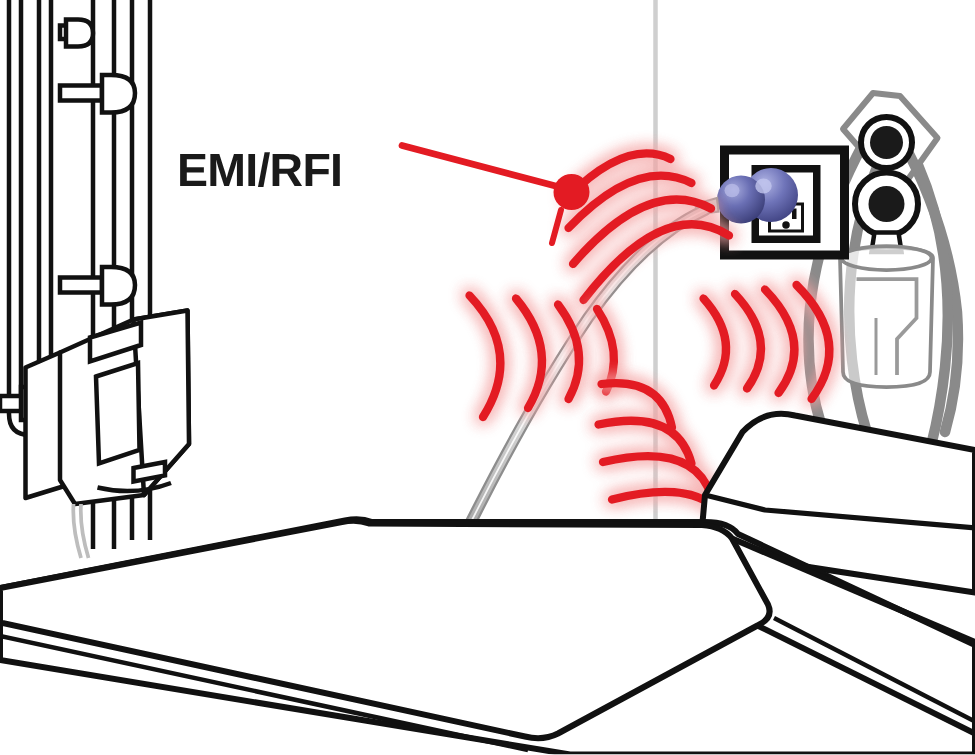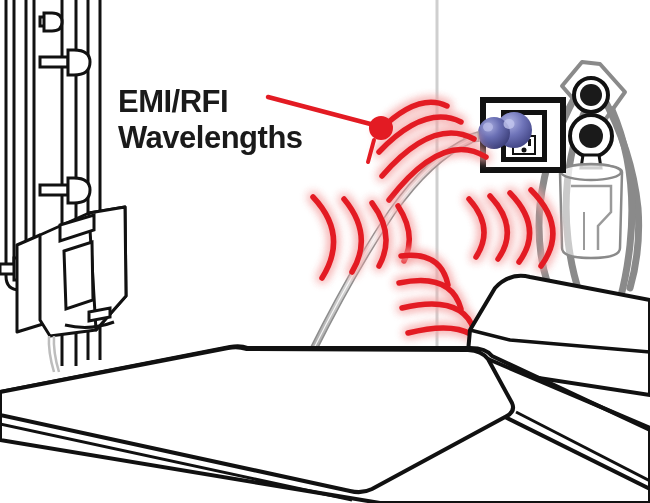--- a/index.html
+++ b/index.html
@@ -6,29 +6,30 @@
   body{font-family:"Liberation Sans",sans-serif;}
   #scene{
     position:relative;
     width:650px;height:503px;
     background:#ffffff;
     overflow:hidden;
   }
   #scene svg{position:absolute;top:0;left:0;width:650px;height:503px;}
   .label-block{
     position:absolute;
-    left:118px; top:84px;
+    left:118px; top:96px;
     font-family:"Liberation Sans",sans-serif;
     font-weight:bold;
     font-size:31px;
     line-height:36px;
     color:#1a1a1a;
     letter-spacing:-0.5px;
     white-space:nowrap;
     user-select:none;
+    text-align:center;
   }
   .label-line{display:block;}
 </style>
 </head>
 <body>
 
 <div id="scene">
 
   <svg viewBox="0 0 650 503" xmlns="http://www.w3.org/2000/svg">
     <defs>
@@ -258,16 +259,15 @@
     </g>
     <g fill="none" stroke="#111111" stroke-width="4">
       <path d="M488 359 L650 428"></path>
       <path d="M505 417 L650 489"></path>
     </g>
 
   </svg>
 
   <div class="label-block">
     <span class="label-line">EMI/RFI</span>
-    <span class="label-line">Wavelengths</span>
   </div>
 
 </div>
 
 </body></html>

